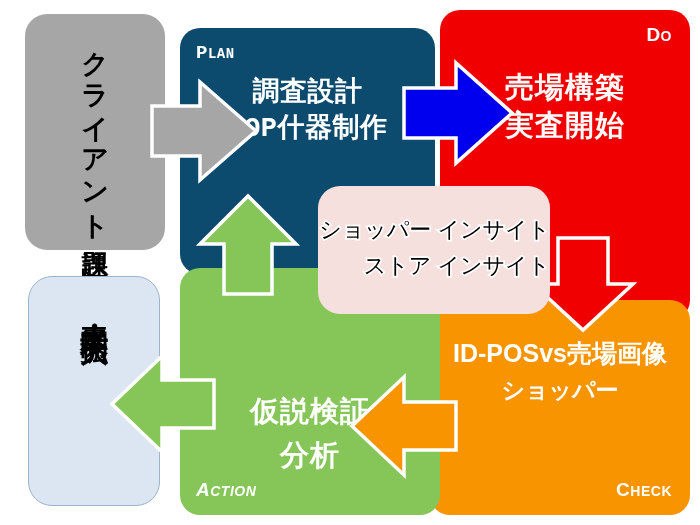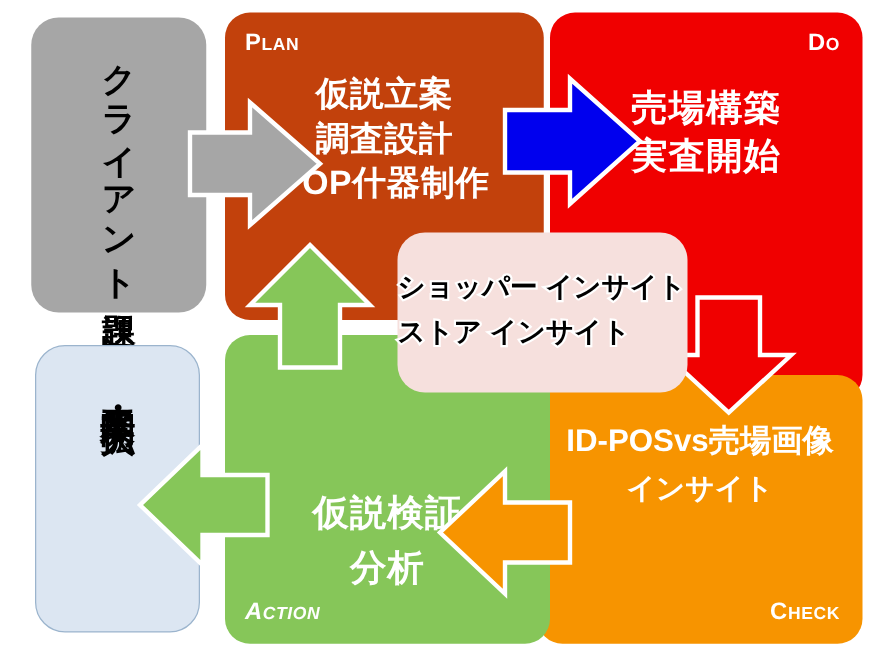--- a/index.html
+++ b/index.html
@@ -13,23 +13,24 @@
 
   
   .box{box-sizing:border-box;}
 
   .gray-box{
     left:25px;top:14px;width:140px;height:236px;
     background:#a6a6a6;border-radius:22px;
     z-index:3;
   }
   .blue-box{
-    left:180px;top:10px;width:255px;height:246px;
-    background:#c2410c;border-radius:20px;
-    z-index:2;
+    left:180px;top:28px;width:255px;height:246px;
+    background:#0c4a6e;border-radius:20px;
+    z-index:2;
+    font-family:Liberation Mono, monospace;
   }
   .red-box{
     left:440px;top:10px;width:250px;height:310px;
     background:#f00000;border-radius:20px;
     z-index:2;
   }
   .orange-box{
     left:430px;top:300px;width:260px;height:215px;
     background:#f79400;border-radius:20px;
     z-index:2;
@@ -99,42 +100,41 @@
   }
   .phase .big{font-size:19px;}
   .phase .small{font-size:14px;}
   .phase-plan{left:16px;top:14px;}
   .phase-do{right:18px;top:14px;}
   .phase-action{left:16px;bottom:14px;font-style:italic;}
   .phase-check{right:18px;bottom:14px;text-align:center;}
 
   
   .insight{
-    position:absolute;left:0;right:0;top:26px;text-align:left;
-    font-weight:bold;font-size:22px;line-height:1.62;color:#000;
+    position:absolute;left:0;right:0;top:26px;text-align:right;
+    font-weight:normal;font-size:22px;line-height:1.62;color:#000;
     white-space:nowrap;letter-spacing:0px;
     -webkit-text-stroke:3.4px #ffffff;
     paint-order:stroke fill;
   }
 
   
   .arrow{z-index:5;}
   .arrow svg{display:block;overflow:visible;}
 </style>
 </head>
 <body>
 
 <div id="stage">
 
   <div class="box blue-box">
     <div class="phase phase-plan">
       <span class="big">P</span><span class="small">LAN</span>
     </div>
     <div class="boxtext blue-text">
-      <div>仮説立案</div>
       <div>調査設計</div>
       <div>POP什器制作</div>
     </div>
   </div>
 
   <div class="box red-box">
     <div class="phase phase-do">
       <span class="big">D</span><span class="small">O</span>
     </div>
     <div class="boxtext red-text">
@@ -142,21 +142,21 @@
       <div>実査開始</div>
     </div>
   </div>
 
   <div class="box orange-box">
     <div class="phase phase-check">
       <span class="big">C</span><span class="small">HECK</span>
     </div>
     <div class="boxtext orange-text">
       <div class="l1">ID-POSvs売場画像</div>
-      <div class="l2">インサイト</div>
+      <div class="l2">ショッパー</div>
     </div>
   </div>
 
   <div class="box green-box">
     <div class="phase phase-action">
       <span class="big">A</span><span class="small">CTION</span>
     </div>
     <div class="boxtext green-text">
       <div>仮説検証</div>
       <div>分析</div>

